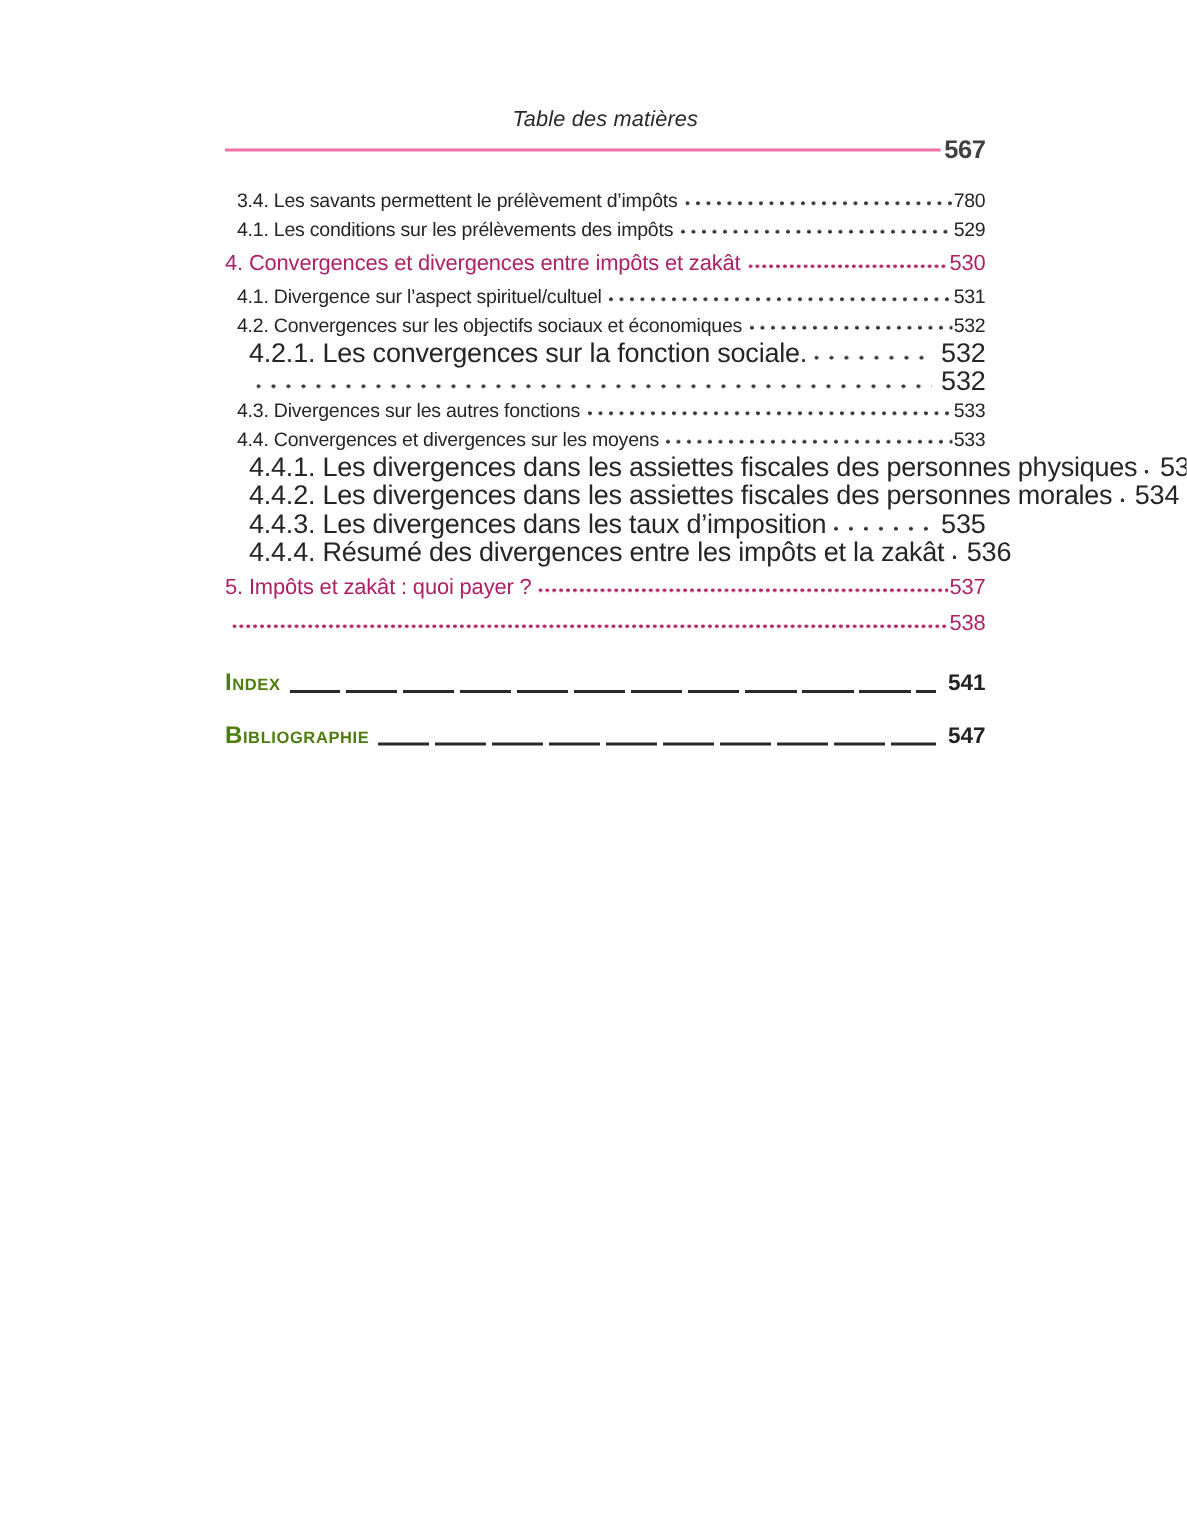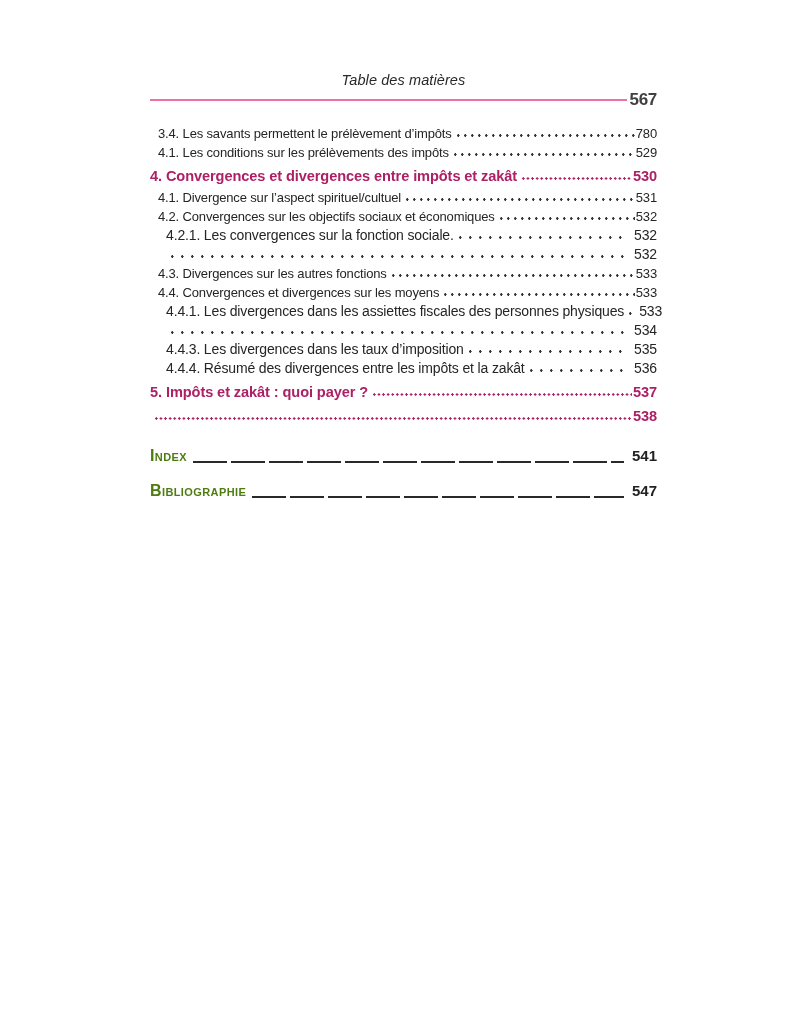--- a/index.html
+++ b/index.html
@@ -62,41 +62,41 @@
     content: "";
     position: absolute;
     left: 2px; right: 0; bottom: 1px;
     height: 3px;
     background-repeat: repeat-x;
     background-position: left bottom;
   }
   
   .lvl0 {
     color: #ad2066;
-    font-weight: 700;
+    font-weight: 400;
     font-size: 14.6px;
     letter-spacing: -0.1px;
     margin: 5px 0 2px 0;
     text-align: right;
   }
   .lvl0 .leader::after {
     background-image: radial-gradient(circle at 1.3px 1.5px, #ad2066 1.05px, rgba(0,0,0,0) 1.35px);
     background-size: 4.6px 3px;
   }
   .lvl1 {
     font-size: 13px;
     letter-spacing: -0.15px;
     padding-left: 8px;
   }
   .lvl1 .leader::after {
     background-image: radial-gradient(circle at 1.3px 1.5px, #363433 1.1px, rgba(0,0,0,0) 1.4px);
     background-size: 7px 3px;
   }
   .lvl2 {
-    font-size: 14px;
+    font-size: 18px;
     letter-spacing: -0.15px;
     padding-left: 16px;
   }
   .lvl2 .leader { margin-right: 6px; }
   .lvl2 .leader::after {
     background-image: radial-gradient(circle at 1.3px 1.5px, #363433 1.1px, rgba(0,0,0,0) 1.4px);
     background-size: 10px 3px;
   }
   
   .back-matter { margin-top: 20px; }
@@ -200,20 +200,21 @@
       <span class="p">533</span>
     </div>
 
     <div class="row lvl2">
       <span class="t">4.4.1. Les divergences dans les assiettes fiscales des personnes physiques</span>
       <span class="leader"></span>
       <span class="p">533</span>
     </div>
 
     <div class="row lvl2">
+      <span class="t">4.4.2. Les divergences dans les assiettes fiscales des personnes morales</span>
       <span class="leader"></span>
       <span class="p">534</span>
     </div>
 
     <div class="row lvl2">
       <span class="t">4.4.3. Les divergences dans les taux d’imposition</span>
       <span class="leader"></span>
       <span class="p">535</span>
     </div>
 

